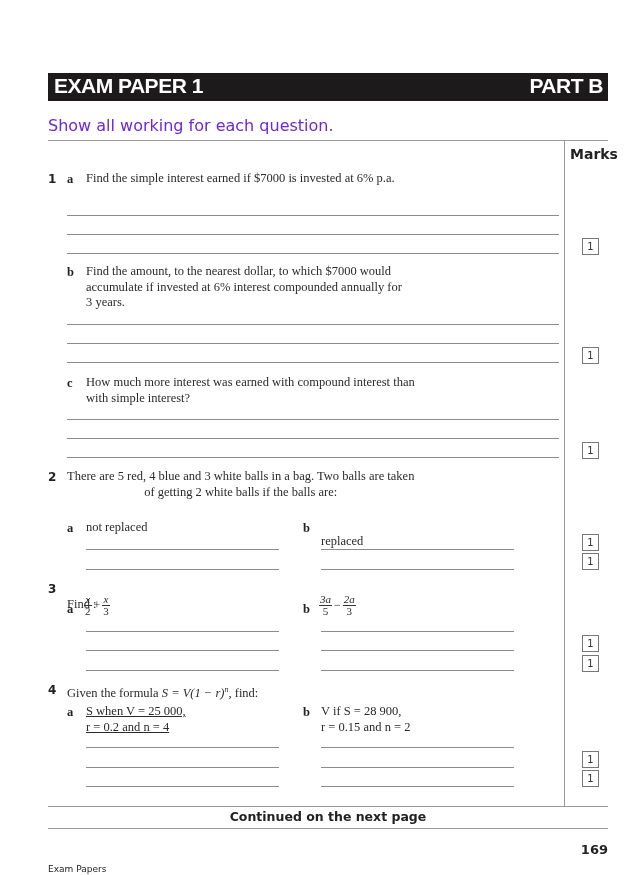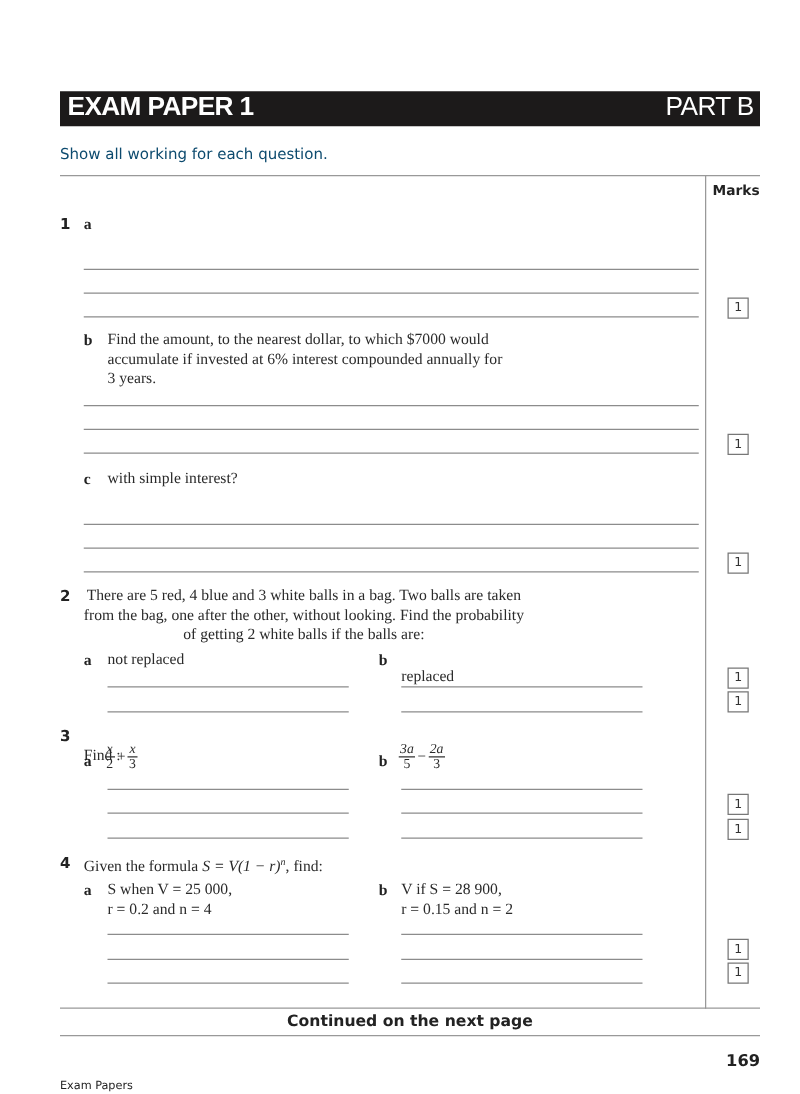--- a/index.html
+++ b/index.html
@@ -4,25 +4,25 @@
 <style>
   html, body { margin: 0; padding: 0; background: #ffffff; }
   body { width: 640px; height: 875px; position: relative; overflow: hidden;
          font-family: "Liberation Serif", serif; color: #2a2a2a; }
   .abs { position: absolute; }
   .sans { font-family: "DejaVu Sans", sans-serif; }
   .header-bar { left: 48px; top: 73px; width: 560px; height: 28px; background: #1c1a1a; }
   .header-title { left: 6px; top: 1px; color: #fff; font-family: "Liberation Sans", sans-serif;
                   font-weight: bold; font-size: 21px; letter-spacing: -0.5px; position: absolute; }
   .header-part { right: 5px; top: 1px; color: #fff; font-family: "Liberation Sans", sans-serif;
-                 font-weight: normal; font-size: 21px; letter-spacing: -0.5px; position: absolute; text-align: right; }
-  .instruction { left: 48px; top: 116px; font-size: 12px; color: #0c4a6e; }
+                 font-weight: bold; font-size: 21px; letter-spacing: -0.5px; position: absolute; text-align: right; }
+  .instruction { left: 48px; top: 116px; font-size: 16px; color: #6d28d9; }
   .hr { height: 0; border-top: 1.5px solid #999; }
   .vline { width: 0; border-left: 1.5px solid #999; }
-  .marks-label { left: 570px; top: 146px; font-size: 11px; font-weight: bold; color: #222; }
+  .marks-label { left: 570px; top: 146px; font-size: 14px; font-weight: bold; color: #222; }
   .qnum { font-family: "DejaVu Sans", sans-serif; font-weight: bold; font-size: 12px; color: #222; }
   .sub { font-weight: bold; font-size: 12.5px; color: #222; }
   .qtext { font-size: 12.5px; line-height: 15.5px; color: #2a2a2a; }
   .line { height: 0; border-top: 1px solid #8c8c8c; }
   .mark-box { width: 15px; height: 15px; border: 1px solid #777; font-family: "DejaVu Sans", sans-serif;
               font-size: 10px; text-align: center; line-height: 15px; color: #333; background: #fff; }
   .frac { display: inline-block; vertical-align: middle; text-align: center; font-size: 11px; line-height: 11px; }
   .frac .num { display: block; border-bottom: 1px solid #333; padding: 0 1px; font-style: italic; }
   .frac .den { display: block; padding: 0 1px; }
   .op { display: inline-block; vertical-align: middle; font-size: 12px; padding: 0 2px; }
@@ -41,50 +41,51 @@
 
 <div class="abs instruction sans">Show all working for each question.</div>
 
 <div class="abs hr" style="left:48px; top:140px; width:560px;"></div>
 <div class="abs vline" style="left:564px; top:140px; height:667px;"></div>
 <div class="abs marks-label sans">Marks</div>
 
 <div class="abs qnum" style="left:48px; top:172px;">1</div>
 <div class="abs sub" style="left:67px; top:172px;">a</div>
 <div class="abs qtext" style="left:86px; top:171px;">
+  <div>Find the simple interest earned if $7000 is invested at 6% p.a.</div>
 </div>
 <div class="abs line" style="left:67px; top:215px; width:492px;"></div>
 <div class="abs line" style="left:67px; top:234px; width:492px;"></div>
 <div class="abs line" style="left:67px; top:253px; width:492px;"></div>
 <div class="abs mark-box" style="left:582px; top:238px;">1</div>
 
 <div class="abs sub" style="left:67px; top:265px;">b</div>
 <div class="abs qtext" style="left:86px; top:264px;">
   <div>Find the amount, to the nearest dollar, to which $7000 would</div>
   <div>accumulate if invested at 6% interest compounded annually for</div>
   <div>3 years.</div>
 </div>
 <div class="abs line" style="left:67px; top:324px; width:492px;"></div>
 <div class="abs line" style="left:67px; top:343px; width:492px;"></div>
 <div class="abs line" style="left:67px; top:362px; width:492px;"></div>
 <div class="abs mark-box" style="left:582px; top:347px;">1</div>
 
 <div class="abs sub" style="left:67px; top:376px;">c</div>
 <div class="abs qtext" style="left:86px; top:375px;">
+  <div>How much more interest was earned with compound interest than</div>
   <div>with simple interest?</div>
 </div>
 <div class="abs line" style="left:67px; top:419px; width:492px;"></div>
 <div class="abs line" style="left:67px; top:438px; width:492px;"></div>
 <div class="abs line" style="left:67px; top:457px; width:492px;"></div>
 <div class="abs mark-box" style="left:582px; top:442px;">1</div>
 
 <div class="abs qnum" style="left:48px; top:470px;">2</div>
 <div class="abs qtext" style="left:67px; top:469px;text-align:center;">
   <div>There are 5 red, 4 blue and 3 white balls in a bag. Two balls are taken</div>
-  <div>from the bag, one after the other, without looking. Find the probability</div>
   <div>of getting 2 white balls if the balls are:</div>
 </div>
 <div class="abs sub" style="left:67px; top:521px;">a</div>
 <div class="abs qtext" style="left:86px; top:520px;">not replaced</div>
 <div class="abs sub" style="left:303px; top:521px;">b</div>
 <div class="abs qtext" style="left:321px; top:534px;">replaced</div>
 <div class="abs line" style="left:86px; top:549px; width:193px;"></div>
 <div class="abs line" style="left:86px; top:569px; width:193px;"></div>
 <div class="abs line" style="left:321px; top:549px; width:193px;"></div>
 <div class="abs line" style="left:321px; top:569px; width:193px;"></div>
@@ -108,21 +109,21 @@
 <div class="abs line" style="left:321px; top:650px; width:193px;"></div>
 <div class="abs line" style="left:321px; top:670px; width:193px;"></div>
 <div class="abs mark-box" style="left:582px; top:635px;">1</div>
 <div class="abs mark-box" style="left:582px; top:655px;">1</div>
 
 <div class="abs qnum" style="left:48px; top:683px;">4</div>
 <div class="abs qtext" style="left:67px; top:682px;">
   <span>Given the formula </span><i>S = V(1 − r)</i><sup style="font-size:8px;font-style:italic;">n</sup><span>, find:</span>
 </div>
 <div class="abs sub" style="left:67px; top:705px;">a</div>
-<div class="abs qtext" style="left:86px; top:704px;">
+<div class="abs qtext" style="left:86px; top:704px;text-decoration:underline;">
   <div>S when V = 25 000,</div>
   <div>r = 0.2 and n = 4</div>
 </div>
 <div class="abs sub" style="left:303px; top:705px;">b</div>
 <div class="abs qtext" style="left:321px; top:704px;">
   <div>V if S = 28 900,</div>
   <div>r = 0.15 and n = 2</div>
 </div>
 <div class="abs line" style="left:86px; top:747px; width:193px;"></div>
 <div class="abs line" style="left:86px; top:767px; width:193px;"></div>

